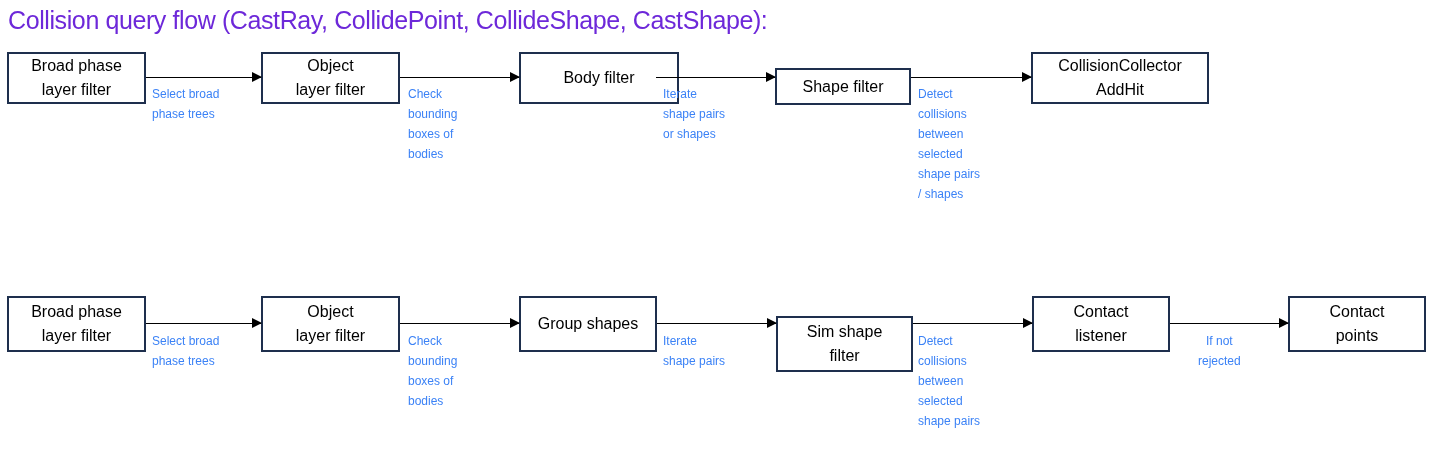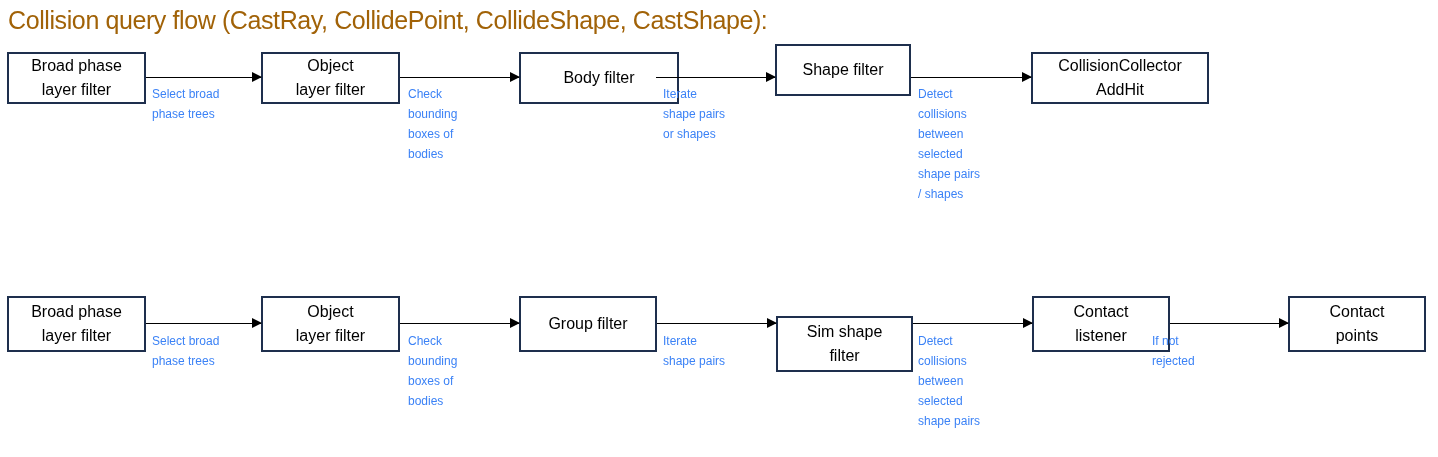--- a/index.html
+++ b/index.html
@@ -10,21 +10,21 @@
     background: #ffffff;
     font-family: "Liberation Sans", sans-serif;
     color: #000000;
     overflow: hidden;
   }
   .flow-title {
     position: absolute;
     font-size: 25px;
     line-height: 30px;
     letter-spacing: -0.4px;
-    color: #a16207;
+    color: #6d28d9;
     white-space: nowrap;
   }
   .node {
     position: absolute;
     box-sizing: border-box;
     background: #ffffff;
     border: 2.5px solid #1e2f4d;
     display: flex;
     align-items: center;
     justify-content: center;
@@ -63,21 +63,21 @@
 
 <div id="canvas">
 
   <div class="flow-title" style="left:8px; top:5px;">Collision query flow (CastRay, CollidePoint, CollideShape, CastShape):</div>
 
   <div class="node" style="left:7px;   top:52px; width:139px; height:52px;">Broad phase
 layer filter</div>
   <div class="node" style="left:261px; top:52px; width:139px; height:52px;">Object
 layer filter</div>
   <div class="node" style="left:519px; top:52px; width:160px; height:52px;">Body filter</div>
-  <div class="node" style="left:775px; top:44px; width:136px; height:52px;">Shape filter</div>
+  <div class="node" style="left:775px; top:68px; width:136px; height:37px;">Shape filter</div>
   <div class="node" style="left:1031px; top:52px; width:178px; height:52px;">CollisionCollector
 AddHit</div>
 
   <div class="arrow" style="left:146px; top:77px; width:115px;"></div>
   <div class="arrow" style="left:400px; top:77px; width:119px;"></div>
   <div class="arrow" style="left:656px; top:77px; width:119px;"></div>
   <div class="arrow" style="left:911px; top:77px; width:120px;"></div>
 
   <div class="edge-label" style="left:152px; top:84px;">Select broad
 phase trees</div>
@@ -93,21 +93,21 @@
 between
 selected
 shape pairs
 / shapes</div>
 
 
   <div class="node" style="left:7px;   top:296px; width:139px; height:56px;">Broad phase
 layer filter</div>
   <div class="node" style="left:261px; top:296px; width:139px; height:56px;">Object
 layer filter</div>
-  <div class="node" style="left:519px; top:296px; width:138px; height:56px;">Group filter</div>
+  <div class="node" style="left:519px; top:296px; width:138px; height:56px;">Group shapes</div>
   <div class="node" style="left:776px; top:296px; width:137px; height:56px;margin-top:20px;">Sim shape
 filter</div>
   <div class="node" style="left:1032px; top:296px; width:138px; height:56px;">Contact
 listener</div>
   <div class="node" style="left:1288px; top:296px; width:138px; height:56px;">Contact
 points</div>
 
   <div class="arrow" style="left:146px;  top:323px; width:115px;"></div>
   <div class="arrow" style="left:400px;  top:323px; width:119px;"></div>
   <div class="arrow" style="left:657px;  top:323px; width:119px;"></div>
@@ -120,16 +120,16 @@
 bounding
 boxes of
 bodies</div>
   <div class="edge-label" style="left:663px; top:331px;">Iterate
 shape pairs</div>
   <div class="edge-label" style="left:918px; top:331px;">Detect
 collisions
 between
 selected
 shape pairs</div>
-  <div class="edge-label" style="left:1152px; top:331px;">If not
+  <div class="edge-label" style="left:1198px; top:331px;text-align:center;">If not
 rejected</div>
 
 </div>
 
 </body></html>

